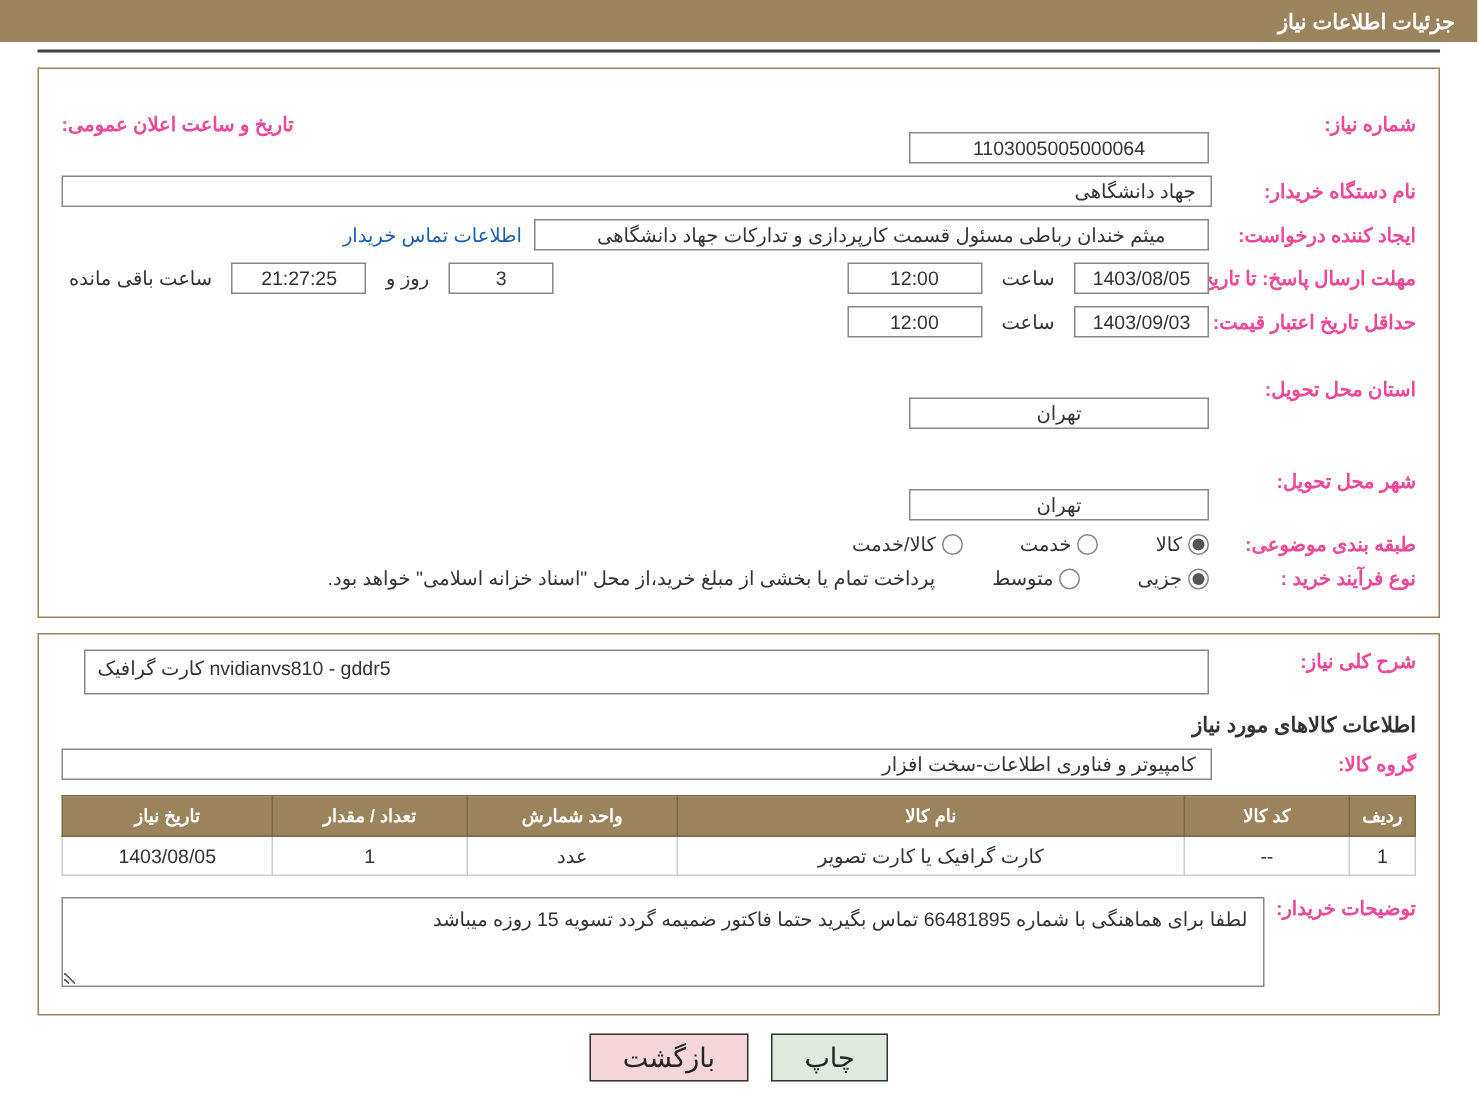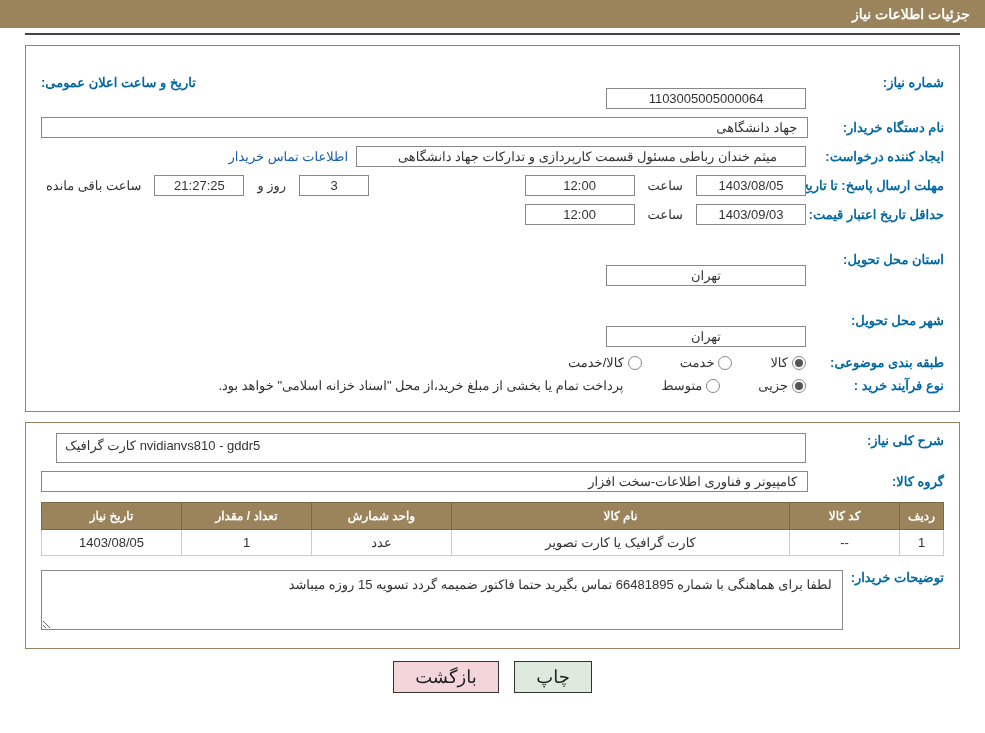--- a/index.html
+++ b/index.html
@@ -37,34 +37,34 @@
   background: #fff;
 }
 .row {
   display: flex;
   align-items: center;
   margin-bottom: 8px;
   gap: 8px;
 }
 .label {
   font-weight: bold;
-  color: #0369a1;
+  color: #ec4899;
   white-space: nowrap;
 }
 .label-wide { width: 130px; text-align: right; }
 .value-box {
   border: 1px solid #888;
   padding: 2px 8px;
   background: #fff;
   min-height: 20px;
   display: inline-block;
 }
 .value-box.w1 { width: 200px; text-align: center; margin-top: 32px; }
 .value-box.w2 { width: 780px; text-align: right; padding-right: 10px; }
-.value-box.w3 { width: 110px; text-align: center; }
+.value-box.w3 { width: 90px; text-align: center; }
 .value-box.w4 { width: 190px; text-align: center; }
 .value-box.w5 { width: 70px; text-align: center; }
 .value-box.w6 { width: 90px; text-align: center; }
 .value-box.w7 { width: 450px; text-align: right; padding-right: 28px; }
 .link-blue { color: #1a5fad; cursor: pointer; }
 .inline-label { font-weight: normal; margin: 0 5px; }
 .radio-item {
   display: inline-flex;
   align-items: center;
   gap: 4px;
@@ -274,20 +274,21 @@
 
   </div>
 
   <div class="section-box content-z">
 
     <div class="row" style="align-items:flex-start;">
       <span class="label label-wide">شرح کلی نیاز:</span>
       <div class="textlike">کارت گرافیک nvidianvs810  - gddr5</div>
     </div>
 
+    <div class="section-title">اطلاعات کالاهای مورد نیاز</div>
 
     <div class="row">
       <span class="label label-wide">گروه کالا:</span>
       <span class="value-box w2">کامپیوتر و فناوری اطلاعات-سخت افزار</span>
     </div>
 
     <table class="data-table">
       <thead>
         <tr>
           <th style="width:37px">ردیف</th>

